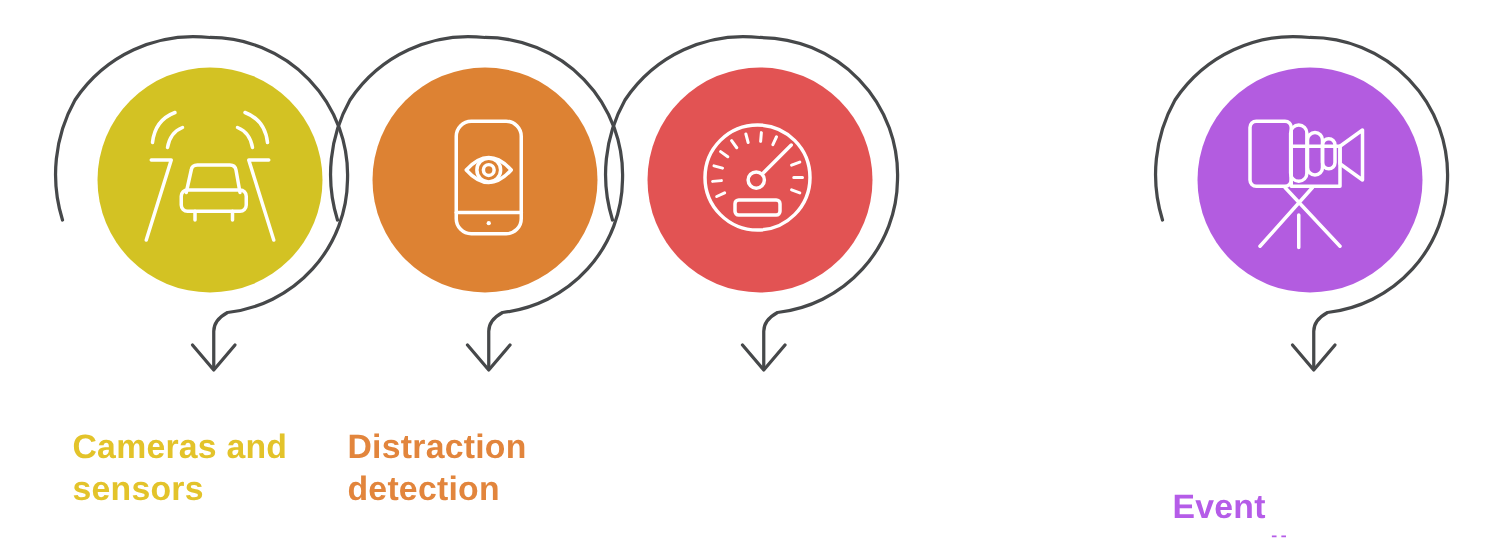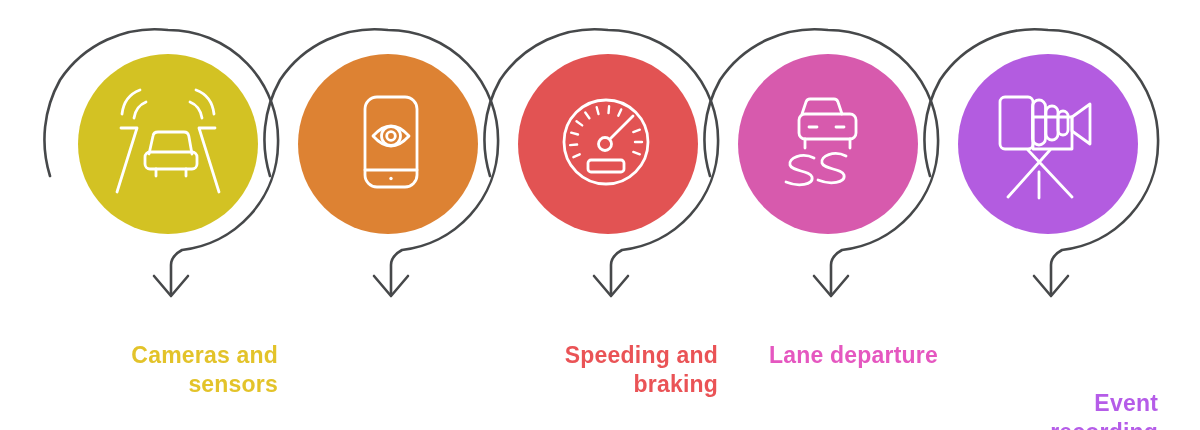--- a/index.html
+++ b/index.html
@@ -10,21 +10,21 @@
     overflow:hidden;
     font-family:"Liberation Sans", sans-serif;
   }
   .unit{position:absolute;top:2px;width:220px;height:426px;}
   .unit svg{overflow:visible;display:block;}
   .loop-path{fill:none;stroke-width:2.6px;}
   .arrow-head{fill:none;stroke-width:2.6px;}
   .icon{fill:none;stroke:#ffffff;stroke-width:2.8px;stroke-linecap:round;stroke-linejoin:round;}
   .label{
     position:absolute;top:339px;left:0;width:220px;
-    text-align:right;font-weight:700;font-size:23px;line-height:1.25;
+    text-align:left;font-weight:700;font-size:27px;line-height:1.25;
     white-space:pre-line;letter-spacing:0.2px;
   }
 </style>
 </head>
 <body>
 
 <div class="canvas">
 
   <div class="unit" style="left:58px">
     <svg width="220" height="310" viewBox="0 0 220 310">
@@ -54,20 +54,22 @@
       <circle cx="110" cy="142" r="90" fill="#dd8233"></circle>
       <g class="icon">
         <rect x="87" y="95" width="52" height="90" rx="12"></rect>
         <path d="M87 168 H139"></path>
         <circle cx="113" cy="176.5" r="1.7" fill="#ffffff" stroke="none"></circle>
         <path d="M95 134 Q113 114 131 134 Q113 154 95 134 Z"></path>
         <circle cx="113" cy="134" r="9.5"></circle>
         <circle cx="113" cy="134" r="4.3"></circle>
       </g>
     </svg>
+    <div class="label" style="color: rgb(226, 133, 60);">Distraction
+detection</div>
   </div>
 
   <div class="unit" style="left:498px">
     <svg width="220" height="310" viewBox="0 0 220 310">
       <path class="loop-path" stroke-linecap="round" d="M -8 174 A 122 122 0 0 1 2 78 A 114 114 0 0 1 110 28 A 110 110 0 0 1 220 142 A 108 108 0 0 1 124 248 Q 113 254 113 263 L 113 292" stroke="#46484a"></path>
       <path class="arrow-head" stroke-linecap="round" stroke-linejoin="round" d="M 96 274 L 113 294 L 130 274" stroke="#46484a"></path>
       <circle cx="110" cy="142" r="90" fill="#e25353"></circle>
       <g class="icon">
         <circle cx="108" cy="140" r="42"></circle>
         <rect x="90" y="158" width="36" height="12" rx="3"></rect>
@@ -80,40 +82,22 @@
           M84.2 123.4 L78.5 119.3
           M91.4 116.2 L87.3 110.5
           M100.5 112 L98.7 105.2
           M110.5 111.1 L111.1 104.1
           M120.3 113.7 L123.2 107.4
           M135.3 130.1 L141.8 127.7
           M137 140 L144 140
           M135.3 149.9 L141.8 152.3"></path>
       </g>
     </svg>
-    <div class="label" style="color: rgb(234, 83, 86);">Speeding and
-braking</div>
   </div>
 
-  <div class="unit" style="left:718px">
-    <svg width="220" height="310" viewBox="0 0 220 310">
-      <path class="loop-path" stroke-linecap="round" d="M -8 174 A 122 122 0 0 1 2 78 A 114 114 0 0 1 110 28 A 110 110 0 0 1 220 142 A 108 108 0 0 1 124 248 Q 113 254 113 263 L 113 292" stroke="#46484a"></path>
-      <path class="arrow-head" stroke-linecap="round" stroke-linejoin="round" d="M 96 274 L 113 294 L 130 274" stroke="#46484a"></path>
-      <circle cx="110" cy="142" r="90" fill="#d75aad"></circle>
-      <g class="icon">
-        <path d="M84 112 L88 100 Q89 97 92 97 L116 97 Q119 97 120 100 L124 112"></path>
-        <rect x="81" y="112" width="57" height="25" rx="6"></rect>
-        <path d="M91 125 H99 M118 125 H126"></path>
-        <path d="M87 137 V146 M132 137 V146"></path>
-        <path d="M96 156 C84 150 70 156 72 163 C74 170 92 168 94 175 C96 183 80 185 68 180"></path>
-        <path d="M128 154 C116 148 102 154 104 161 C106 168 124 166 126 173 C128 181 112 183 100 178"></path>
-      </g>
-    </svg>
-    <div class="label" style="color: rgb(229, 87, 192);">Lane departure</div>
-  </div>
 
   <div class="unit" style="left:938px">
     <svg width="220" height="310" viewBox="0 0 220 310">
       <path class="loop-path" stroke-linecap="round" d="M -8 174 A 122 122 0 0 1 2 78 A 114 114 0 0 1 110 28 A 110 110 0 0 1 220 142 A 108 108 0 0 1 124 248 Q 113 254 113 263 L 113 292" stroke="#46484a"></path>
       <path class="arrow-head" stroke-linecap="round" stroke-linejoin="round" d="M 96 274 L 113 294 L 130 274" stroke="#46484a"></path>
       <circle cx="110" cy="142" r="90" fill="#b35ce0"></circle>
       <g class="icon">
         <rect x="62" y="95" width="33" height="52" rx="5"></rect>
         <rect x="95" y="115" width="39" height="32"></rect>
         <rect x="94.5" y="98" width="13" height="45" rx="6.5"></rect>

